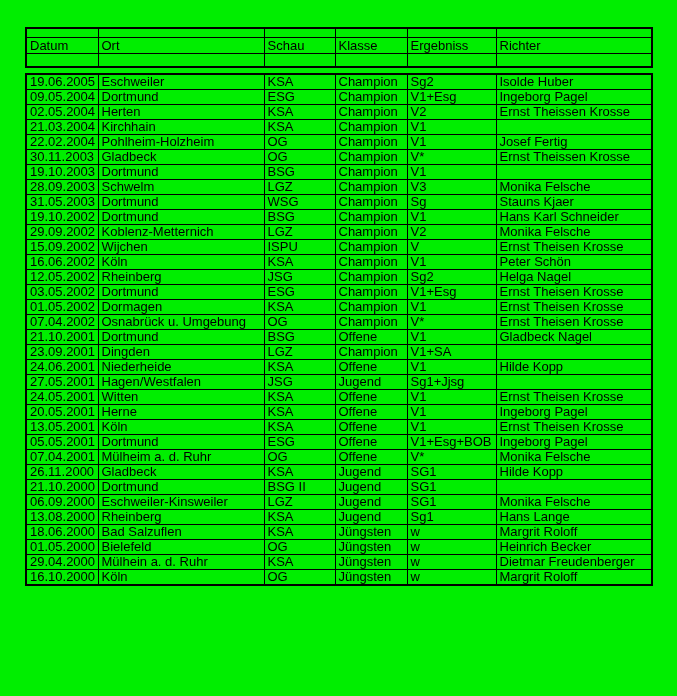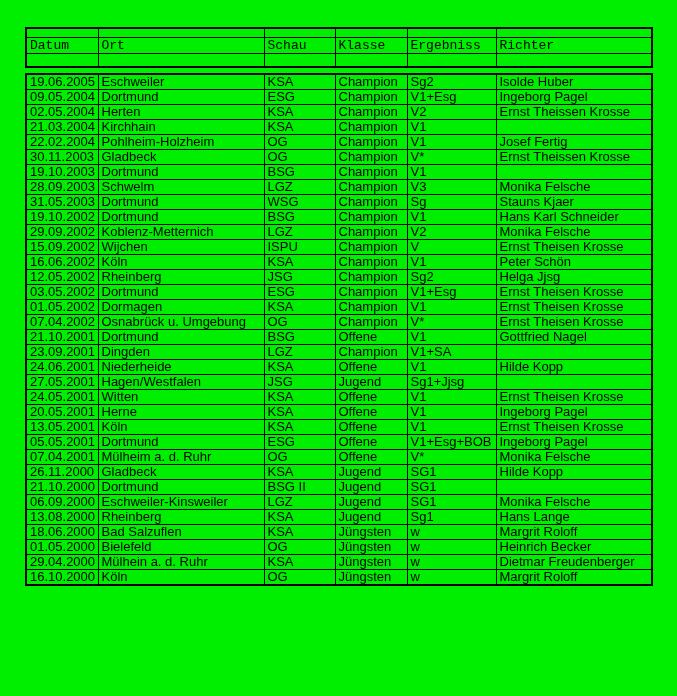--- a/index.html
+++ b/index.html
@@ -37,21 +37,21 @@
     overflow: hidden;
     white-space: nowrap;
     color: #000;
     text-align: left;
     vertical-align: middle;
   }
   .header-grid {
     margin-bottom: 5px;
   }
   .spacer-row-top td   { height: 8px;  }
-  .header-row th       { height: 15px; text-align: center; font-family: Liberation Mono, monospace; }
+  .header-row th       { height: 15px; text-align: center; }
   .spacer-row-bottom td{ height: 12px; }
   .data-grid td        { height: 14px; }
   td.col-0             { text-align: right; padding-right: 2px; }
 </style>
 </head>
 <body>
 
 <div class="sheet">
 
   <table class="grid header-grid">
@@ -204,21 +204,21 @@
           <td class="col-3">Champion</td>
           <td class="col-4">V1</td>
           <td class="col-5">Peter Schön</td>
         </tr>
         <tr>
           <td class="col-0">12.05.2002</td>
           <td class="col-1">Rheinberg</td>
           <td class="col-2">JSG</td>
           <td class="col-3">Champion</td>
           <td class="col-4">Sg2</td>
-          <td class="col-5">Helga Jjsg</td>
+          <td class="col-5">Helga Nagel</td>
         </tr>
         <tr>
           <td class="col-0">03.05.2002</td>
           <td class="col-1">Dortmund</td>
           <td class="col-2">ESG</td>
           <td class="col-3">Champion</td>
           <td class="col-4">V1+Esg</td>
           <td class="col-5">Ernst Theisen Krosse</td>
         </tr>
         <tr>
@@ -236,21 +236,21 @@
           <td class="col-3">Champion</td>
           <td class="col-4">V*</td>
           <td class="col-5">Ernst Theisen Krosse</td>
         </tr>
         <tr>
           <td class="col-0">21.10.2001</td>
           <td class="col-1">Dortmund</td>
           <td class="col-2">BSG</td>
           <td class="col-3">Offene</td>
           <td class="col-4">V1</td>
-          <td class="col-5">Gottfried Nagel</td>
+          <td class="col-5">Gladbeck Nagel</td>
         </tr>
         <tr>
           <td class="col-0">23.09.2001</td>
           <td class="col-1">Dingden</td>
           <td class="col-2">LGZ</td>
           <td class="col-3">Champion</td>
           <td class="col-4">V1+SA</td>
           <td class="col-5"></td>
         </tr>
         <tr>

